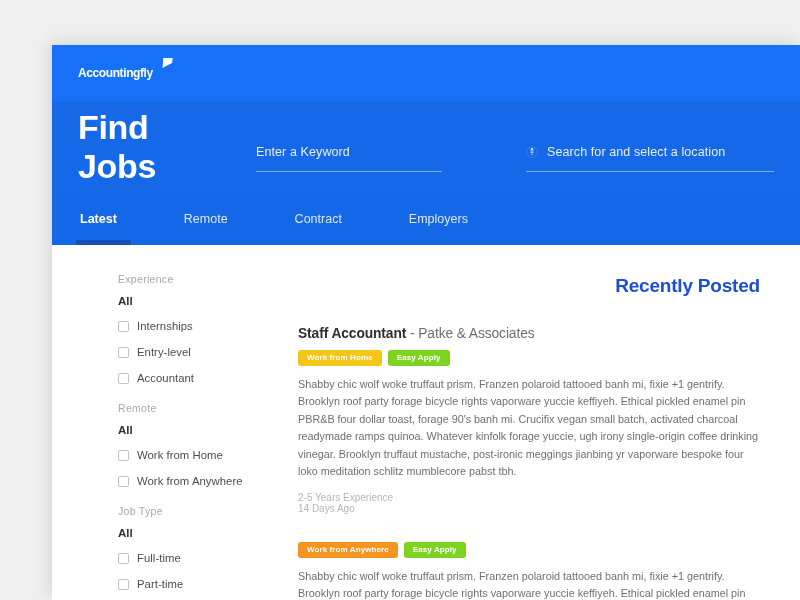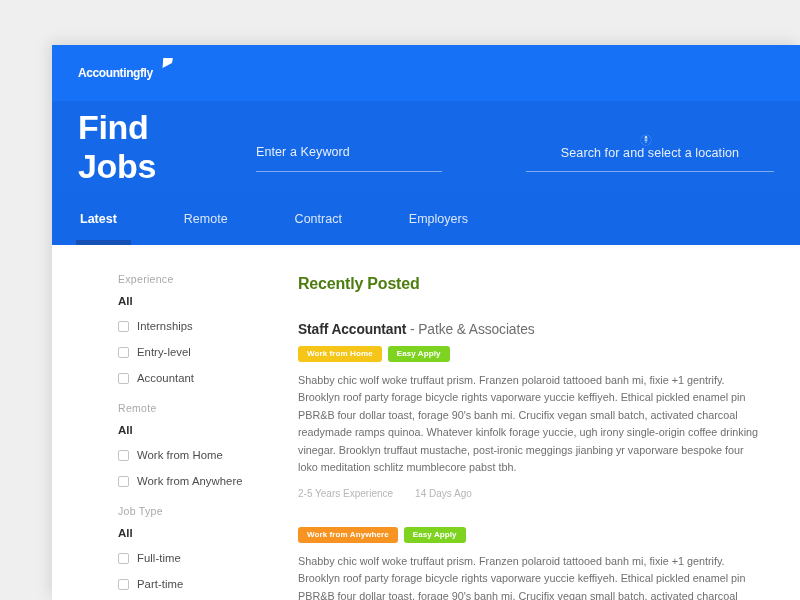--- a/index.html
+++ b/index.html
@@ -82,21 +82,21 @@
     flex: 1 1 auto;
     height: 38px;
     display: flex;
     align-items: center;
     border-bottom: 1px solid rgba(255,255,255,0.45);
     margin-top: 12px;
     margin-left: 28px;
   }
 
   .field.keyword { max-width: 250px; margin-right: 56px; }
-  .field.location { max-width: 248px; flex-direction: column; }
+  .field.location { max-width: 248px; }
 
   .field-text {
     color: #e7eefc;
     font-size: 12.5px;
     letter-spacing: 0.1px;
   }
 
   .globe-icon {
     flex: 0 0 auto;
     margin-right: 9px;
@@ -193,25 +193,26 @@
     letter-spacing: 0.05px;
   }
 
   
   .main {
     flex: 1 1 auto;
     padding: 30px 40px 0 46px;
   }
 
   .section-title {
-    color: #4d7c0f;
-    font-size: 16px;
+    color: #1d4ed8;
+    font-size: 19px;
     font-weight: bold;
     letter-spacing: -0.2px;
     margin-bottom: 29px;
+    text-align: right;
   }
 
   .job { margin-bottom: 28px; }
 
   .job-title {
     font-size: 13.8px;
     margin-bottom: 9px;
     letter-spacing: -0.1px;
   }
 
@@ -248,21 +249,21 @@
     margin-bottom: 11px;
   }
 
   .job-meta {
     display: flex;
     font-size: 10px;
   }
 
   .job-meta .meta-exp { margin-right: 22px; }
 
-  .job-meta.light { color: #b6b6b6; }
+  .job-meta.light { color: #b6b6b6; flex-direction: column; }
 </style>
 </head>
 <body>
 
 <div class="window-shadow">
 
   <div class="brandbar">
     <div class="logo">
       <span>Accountingfly</span>
       <span class="logo-flag"></span>

